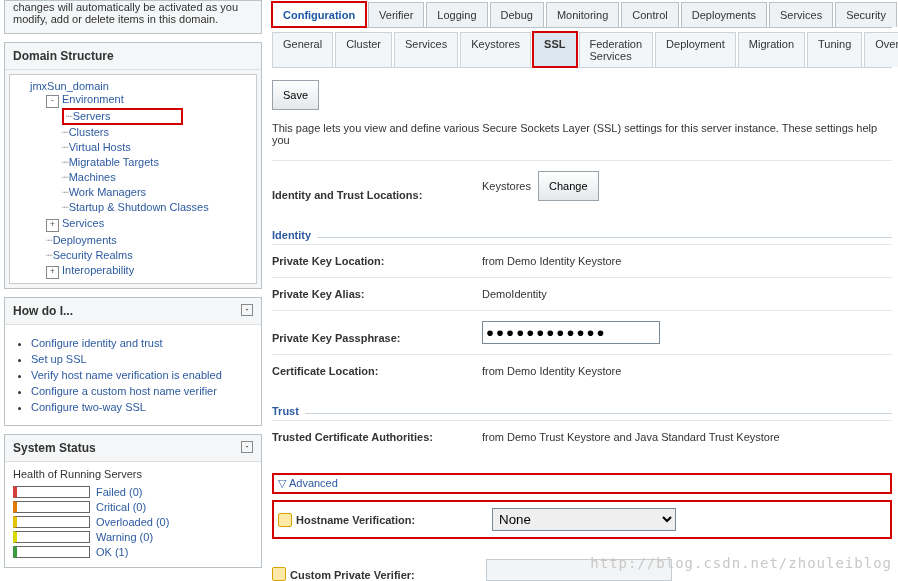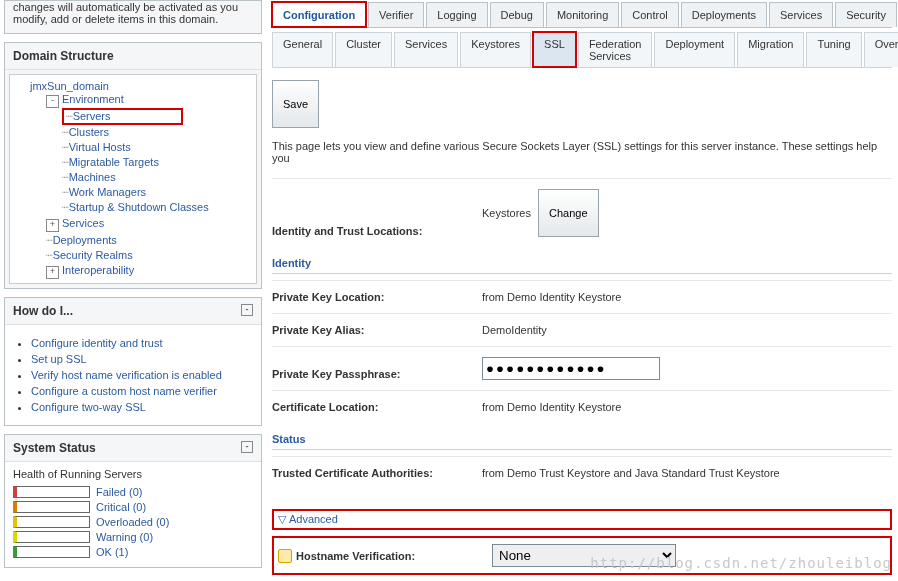--- a/index.html
+++ b/index.html
@@ -19,29 +19,29 @@
 .howto ul,.status-body ul{list-style:disc;margin:4px 0 4px 18px;padding:0}
 .howto li{padding:2px 0}
 .status-bar{display:flex;align-items:center;margin:3px 0}
 .status-bar .bar{width:72px;height:10px;border:1px solid #666;margin-right:6px}
 .tabs{margin-top:2px}
 .tab-row{display:flex;border-bottom:1px solid #b7c2ca}
 .tab{border:1px solid #b7c2ca;border-bottom:none;background:#eef2f4;padding:6px 10px;margin-right:2px;font-size:11px;cursor:pointer}
 .tab.active{background:#fff;font-weight:bold;color:#1c58a5}
 .subtab-row{display:flex;margin-top:4px;border-bottom:1px solid #ccd4da}
 .subtab{border:1px solid #ccd4da;border-bottom:none;background:#f3f6f8;padding:5px 10px;margin-right:2px;cursor:pointer}
-.subtab.active{background:#dbe6f0;font-weight:normal}
+.subtab.active{background:#dbe6f0;font-weight:bold}
 .save-row{margin:12px 0}
-.btn{border:1px solid #98a3ab;background:linear-gradient(#fff,#e4e8eb);padding:17px 10px;cursor:pointer;font-family:inherit;font-size:11px}
+.btn{border:1px solid #98a3ab;background:linear-gradient(#fff,#e4e8eb);padding:8px 10px;cursor:pointer;font-family:inherit;font-size:11px}
 .desc{margin:10px 0 14px 0}
 .form-row{display:flex;align-items:flex-end;padding:10px 0;border-top:1px solid #e4e8eb}
 .form-label{width:210px;font-weight:bold}
 .form-val{flex:1}
 .section-hdr{color:#2c5aa0;font-weight:bold;margin:6px 0;border-bottom:1px solid #c8d4de;padding-bottom:0;position:relative}
-.section-hdr span{background:#fff;padding-right:6px;position:relative;top:4px}
+.section-hdr span{background:#fff;padding-right:6px;position:relative;top:12px}
 .section-hdr:after{content:"";display:block;height:8px}
 .pass-input{border:1px solid #7a8a96;padding:3px;width:170px;letter-spacing:2px}
 select.hostname{width:184px;border:1px solid #7a8a96;padding:2px}
 .adv-toggle{color:#2c5aa0;cursor:pointer}
 .small-icon{display:inline-block;width:12px;height:12px;border:1px solid #d9a400;background:#ffe9a8;margin-right:4px;vertical-align:middle;border-radius:2px}
 .advanced-box{border:2px solid #d40000;padding:2px 4px;margin-top:20px}
 .hostname-box{border:2px solid #d40000;padding:6px 4px;margin-top:6px;display:flex;align-items:center}
 .panel-mini-toggle{float:right;width:10px;height:10px;border:1px solid #888;line-height:8px;text-align:center;font-size:9px;color:#666}
 .watermark{position:absolute;right:6px;bottom:10px;color:#c8c8c8;font-family:monospace;font-size:14px;letter-spacing:1px}
 input.blank{border:1px solid #c4cdd3;background:#f2f4f5;width:180px;height:18px}
@@ -172,21 +172,21 @@
     </div>
     <div class="form-row">
       <div class="form-label">Private Key Passphrase:</div>
       <div class="form-val"><input class="pass-input" type="text" value="●●●●●●●●●●●●" style=""></div>
     </div>
     <div class="form-row">
       <div class="form-label">Certificate Location:</div>
       <div class="form-val">from Demo Identity Keystore</div>
     </div>
 
-    <div class="section-hdr"><span>Status</span></div>
+    <div class="section-hdr"><span>Trust</span></div>
 
     <div class="form-row">
       <div class="form-label">Trusted Certificate Authorities:</div>
       <div class="form-val">from Demo Trust Keystore and Java Standard Trust Keystore</div>
     </div>
 
     <div class="advanced-box">
       <span class="adv-toggle">▽ <span>Advanced</span></span>
     </div>
 

